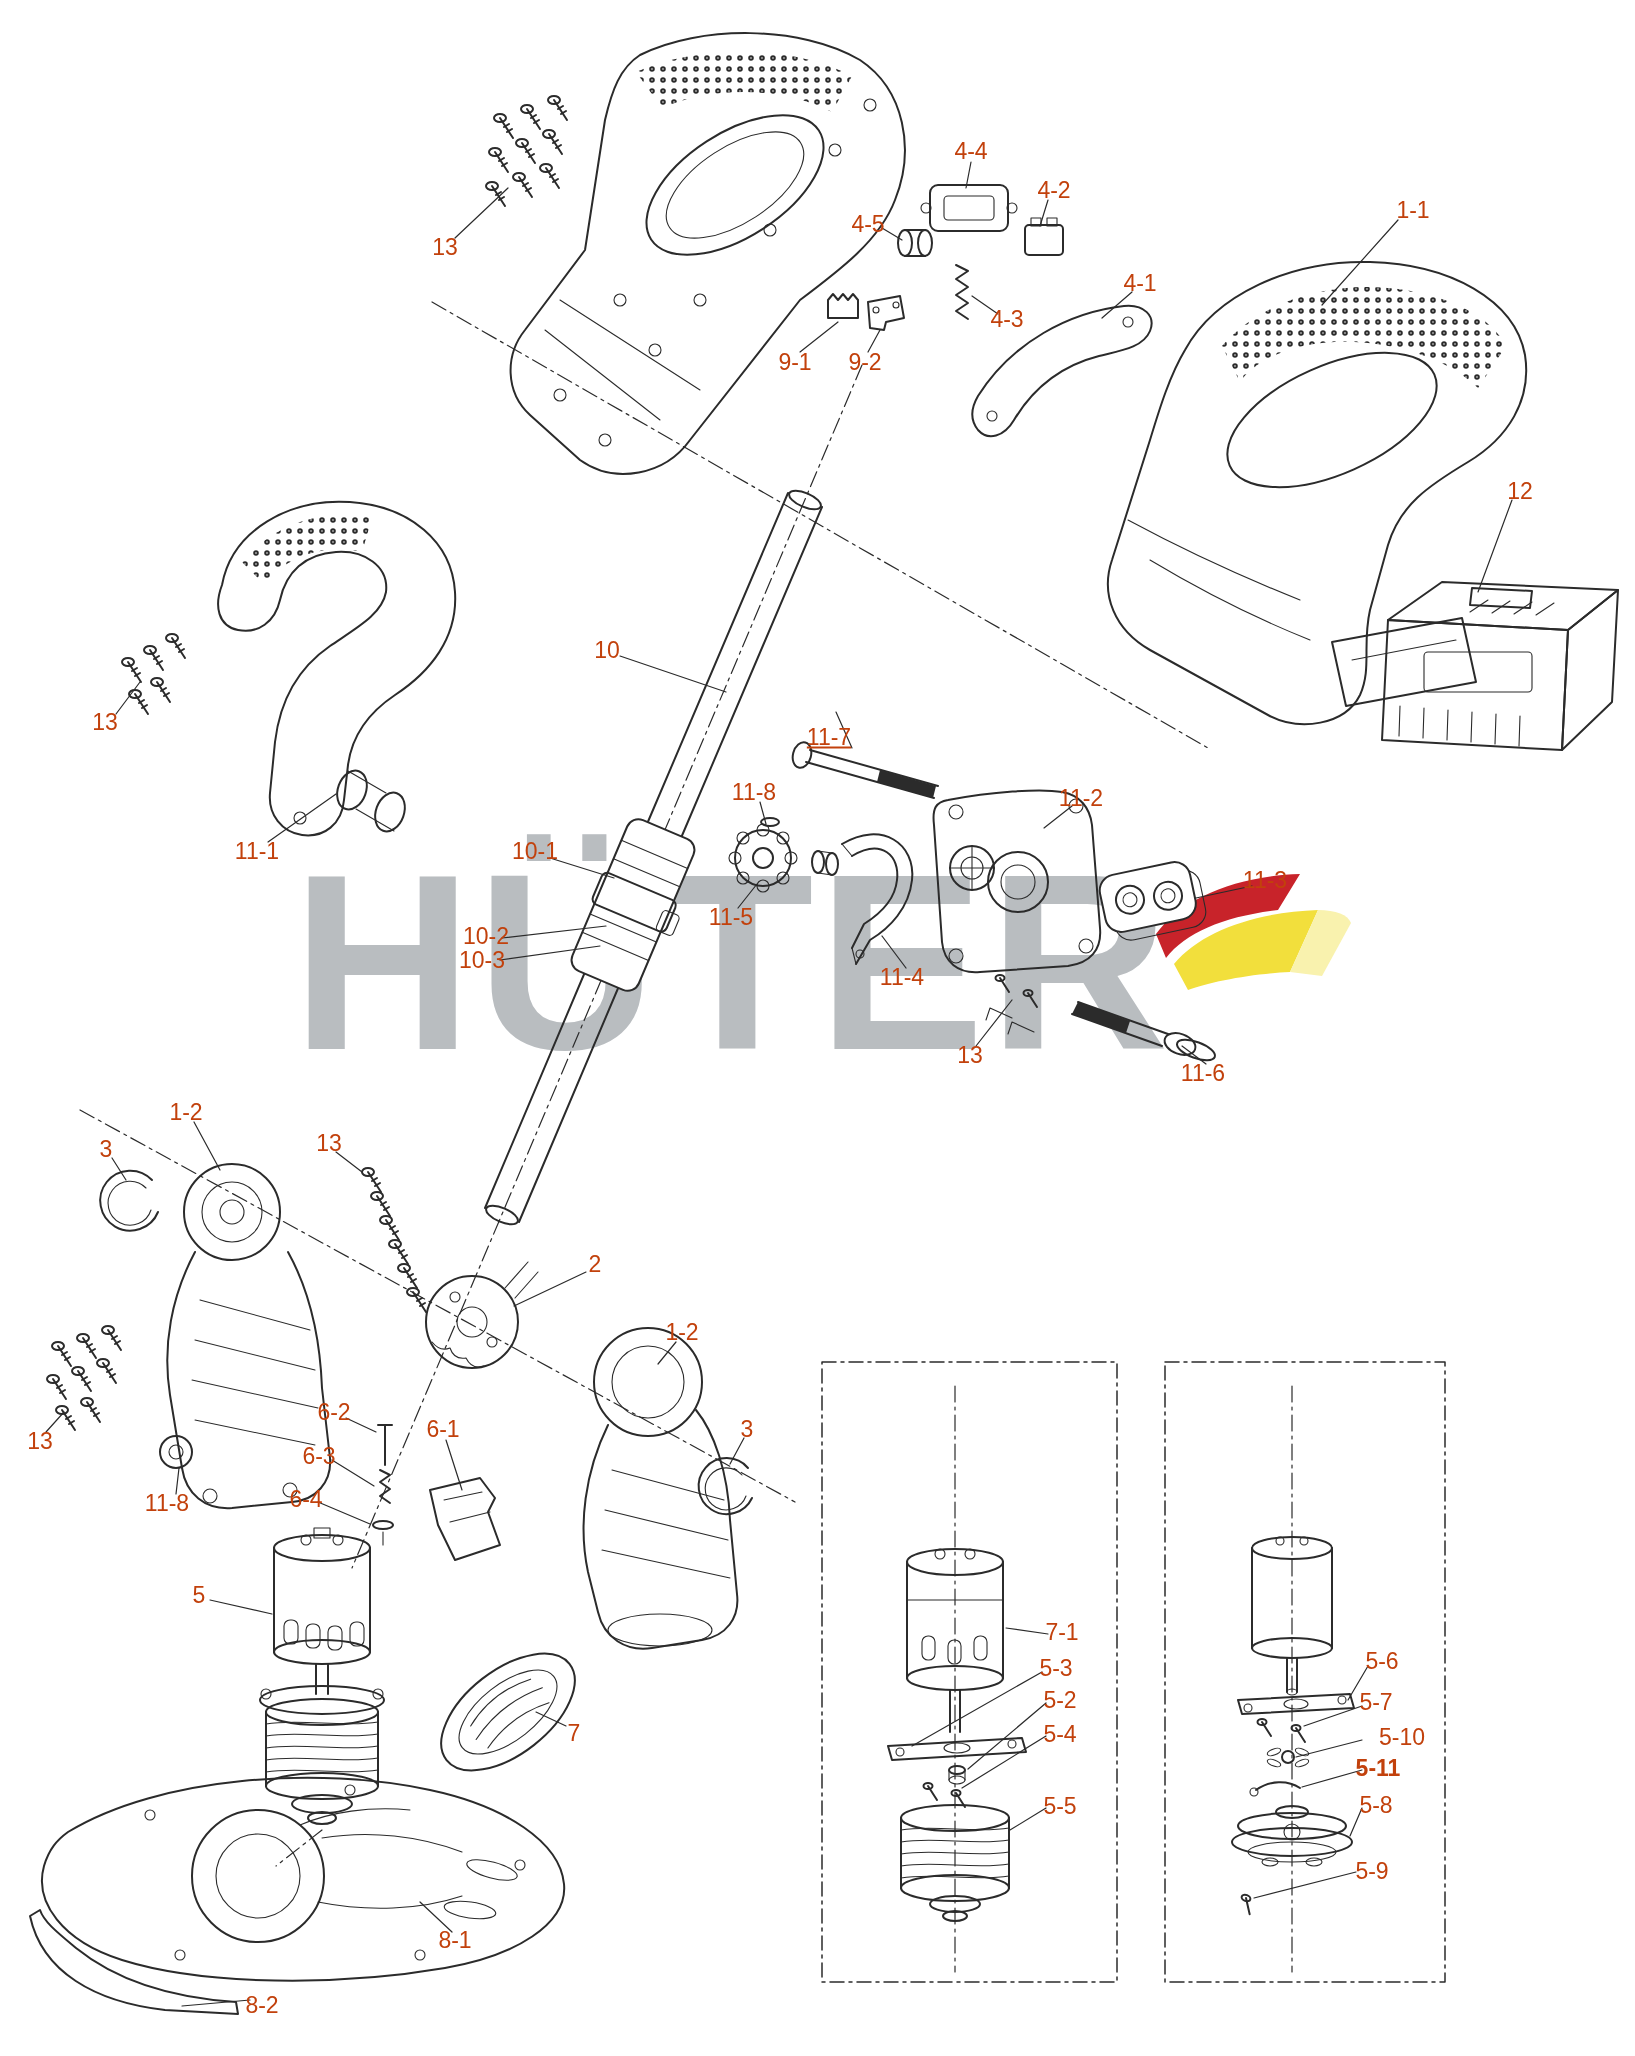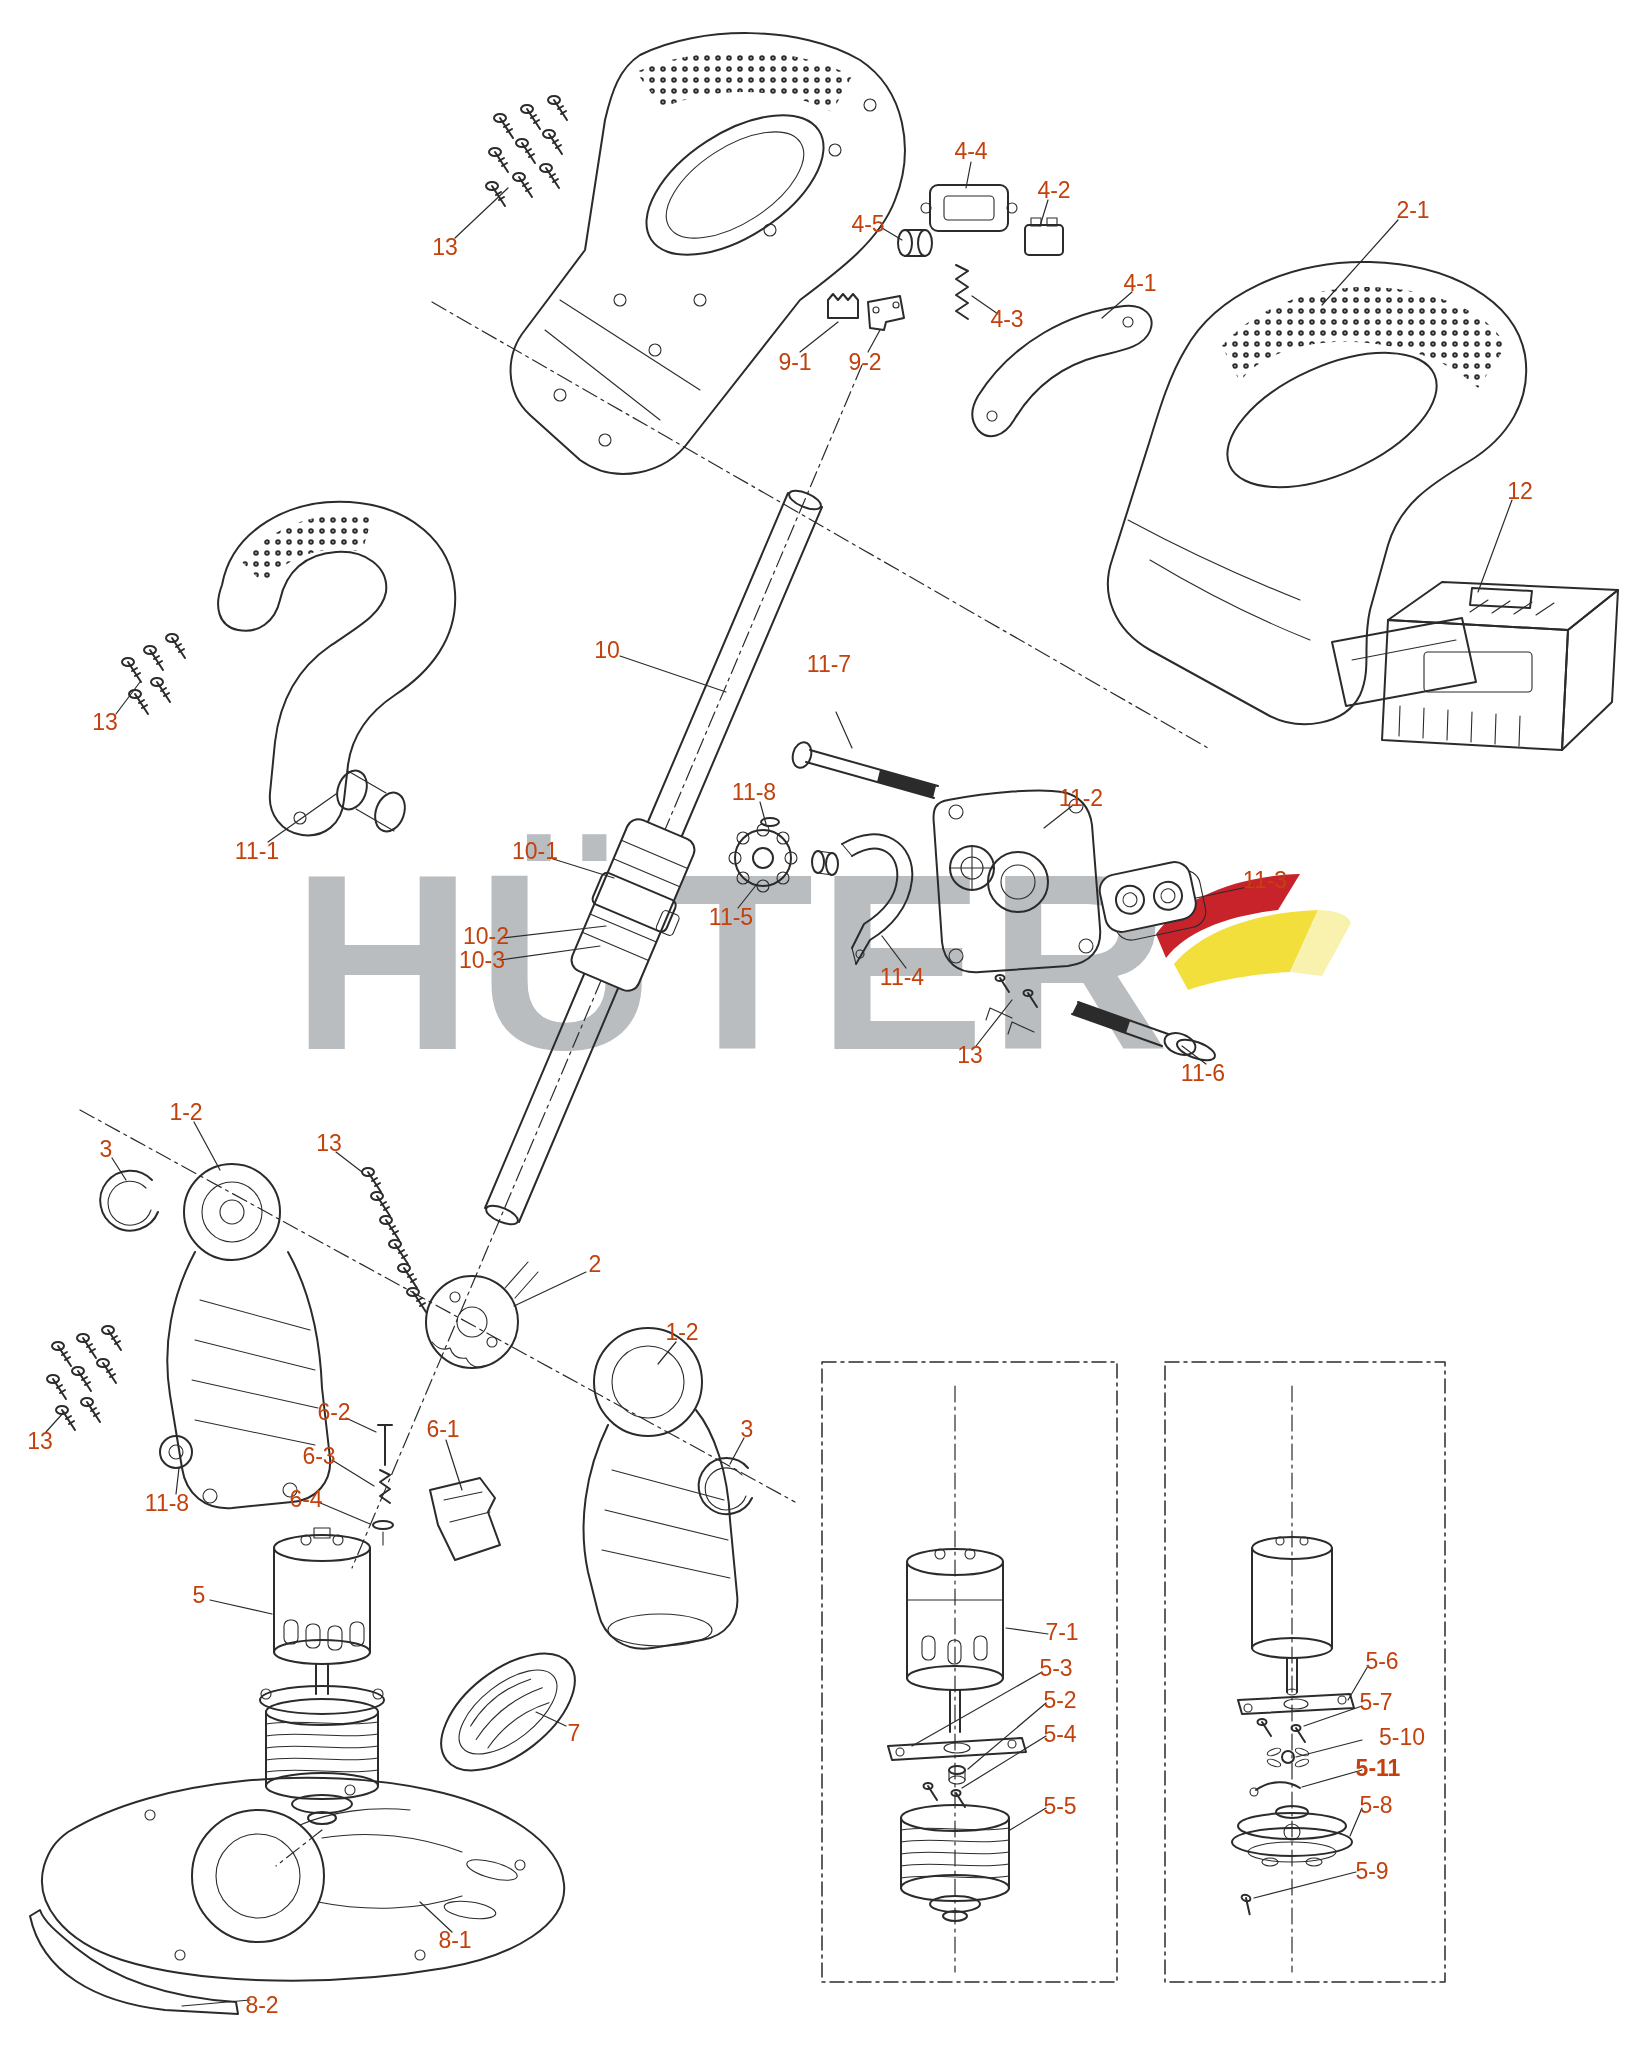--- a/index.html
+++ b/index.html
@@ -537,28 +537,28 @@
       <line class="leader" x1="1362" y1="1808" x2="1350" y2="1836"></line>
       <line class="leader" x1="1356" y1="1872" x2="1254" y2="1898"></line>
     </g>
   </svg>
 
   <div id="labels">
       <div class="callout" style="left: 445px; top: 247px;">13</div>
       <div class="callout" style="left: 971px; top: 151px;">4-4</div>
       <div class="callout" style="left: 1054px; top: 190px;">4-2</div>
       <div class="callout" style="left: 868px; top: 224px;">4-5</div>
-      <div class="callout" style="left: 1413px; top: 210px;">2-1</div>
+      <div class="callout" style="left: 1413px; top: 210px;">1-1</div>
       <div class="callout" style="left: 1140px; top: 283px;">4-1</div>
       <div class="callout" style="left: 1007px; top: 319px;">4-3</div>
       <div class="callout" style="left: 795px; top: 362px;">9-1</div>
       <div class="callout" style="left: 865px; top: 362px;">9-2</div>
       <div class="callout" style="left: 1520px; top: 491px;">12</div>
       <div class="callout" style="left: 607px; top: 650px; text-align: right;">10</div>
-      <div class="callout" style="left: 829px; top: 664px;">11-7</div>
+      <div class="callout" style="left: 829px; top: 737px; text-decoration: underline;">11-7</div>
       <div class="callout" style="left: 105px; top: 722px;">13</div>
       <div class="callout" style="left: 754px; top: 792px;">11-8</div>
       <div class="callout" style="left: 1081px; top: 798px;">11-2</div>
       <div class="callout" style="left: 257px; top: 851px;">11-1</div>
       <div class="callout" style="left: 535px; top: 851px;">10-1</div>
       <div class="callout" style="left: 731px; top: 917px;">11-5</div>
       <div class="callout" style="left: 1265px; top: 880px;">11-3</div>
       <div class="callout" style="left: 486px; top: 936px;">10-2</div>
       <div class="callout" style="left: 482px; top: 960px;">10-3</div>
       <div class="callout" style="left: 902px; top: 977px;">11-4</div>

